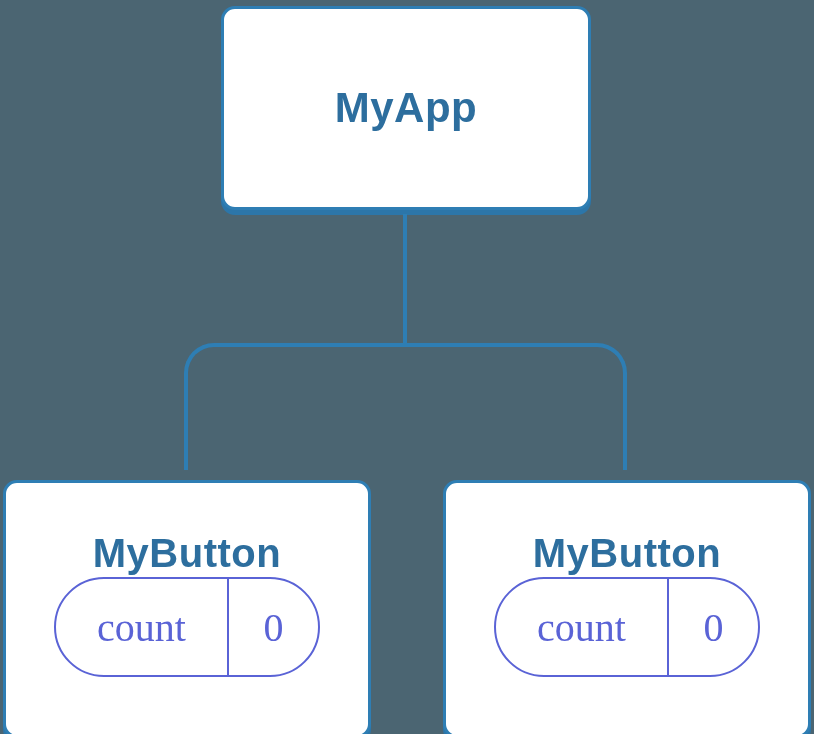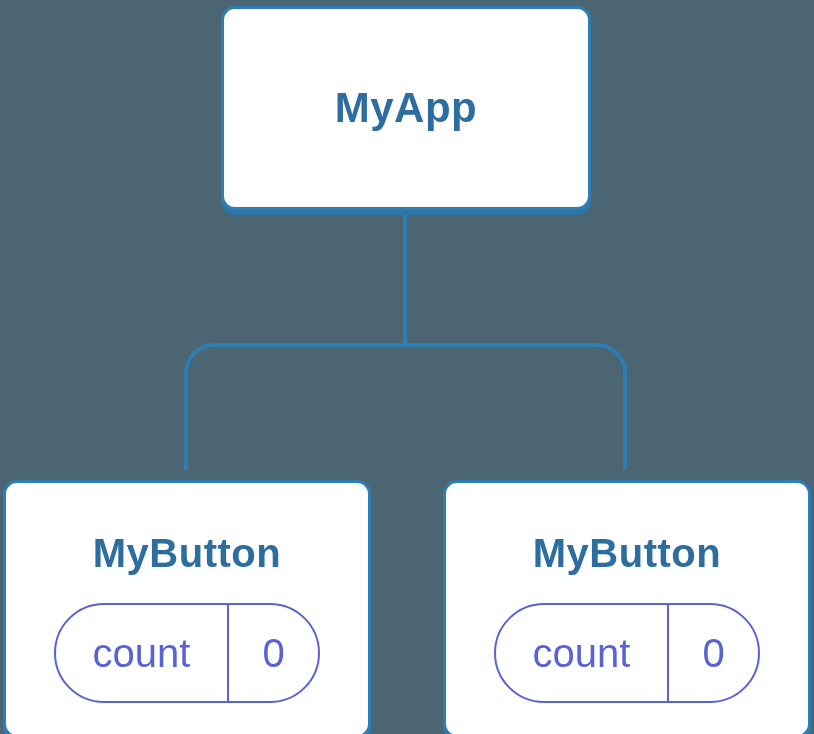--- a/index.html
+++ b/index.html
@@ -59,27 +59,27 @@
   #node-child-right { left: 443px; }
   .child-title {
     color: #2D6E9E;
     font-size: 40px;
     font-weight: 600;
     line-height: 48px;
     letter-spacing: 0.5px;
   }
   .state-pill {
     box-sizing: border-box;
-    margin-top: 26px;
     width: 266px; height: 100px;
     border: 2px solid #5A63D6;
     border-radius: 50px;
     background: #FFFFFF;
     display: flex;
     overflow: hidden;
+    font-family: Liberation Serif, serif;
   }
   .state-key {
     box-sizing: border-box;
     width: 173px;
     border-right: 2px solid #5A63D6;
     display: flex; align-items: center; justify-content: center;
     color: #5A63D6;
     font-size: 40px;
     font-weight: 400;
   }

